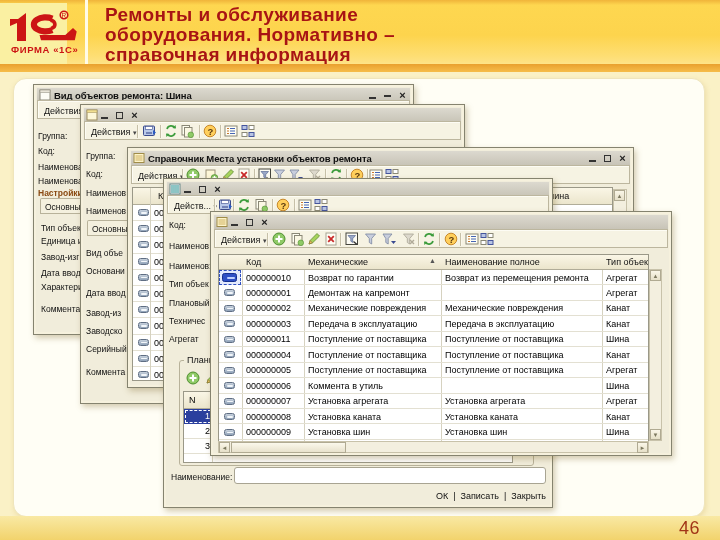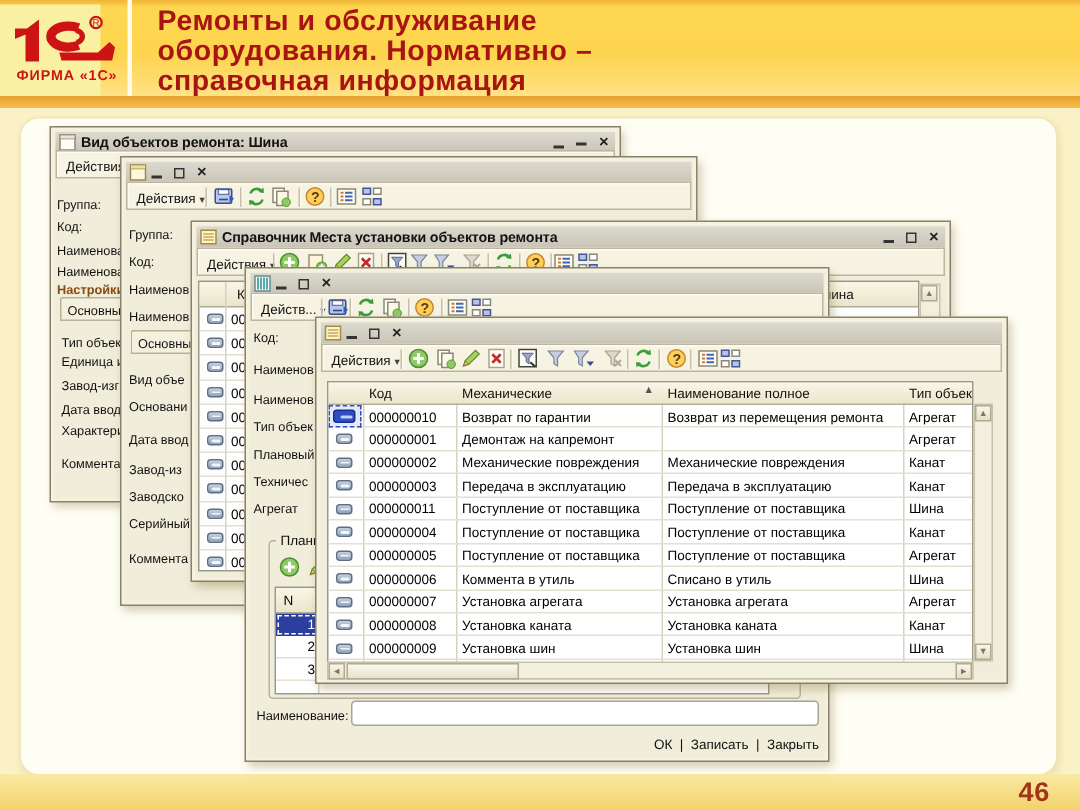--- a/index.html
+++ b/index.html
@@ -4,21 +4,21 @@
 html,body{width:720px;height:540px;overflow:hidden}
 body{font-family:"Liberation Sans",sans-serif;position:relative;background:#faf1c6}
 .hdr{position:absolute;left:0;top:0;width:720px;height:64px;background:linear-gradient(180deg,#f0b43a 0,#fed750 8%,#fdd44d 55%,#fede74 88%,#fee388 100%)}
 .logobox{position:absolute;left:0;top:3px;width:67px;height:61px;background:#faf0a2}
 .logobox svg{position:absolute;left:3px;top:0}
 .vline{position:absolute;left:85px;top:0;width:3px;height:64px;background:#fffbe8}
 .htitle{position:absolute;left:105px;top:5px;font-size:19px;font-weight:bold;color:#a81414;line-height:20px;letter-spacing:.4px}
 .band{position:absolute;left:0;top:64px;width:720px;height:8px;background:linear-gradient(180deg,#e9a02f,#f6bd4a)}
 .panel{position:absolute;left:13px;top:78px;width:692px;height:439px;background:#fffef5;border:1px solid #efe5bc;border-radius:13px;box-shadow:1px 2px 5px rgba(190,150,60,.22)}
 .strip{position:absolute;left:0;top:516px;width:720px;height:24px;background:linear-gradient(180deg,#f9e9a4,#f2d36c)}
-.pageno{position:absolute;left:679px;top:518px;font-size:18px;font-weight:bold;color:#a23517;letter-spacing:.5px}
+.pageno{position:absolute;left:679px;top:518px;font-size:18px;font-weight:normal;color:#a23517;letter-spacing:.5px}
 
 .win{position:absolute;background:#f1eddb;border:1px solid #85836f;box-shadow:inset 0 0 0 2px #f6f1dd,2px 3px 6px rgba(130,105,45,.35)}
 .tb{position:absolute;left:3px;top:3px;right:3px;height:14px;background:linear-gradient(180deg,#dcd9cf,#c8c4b7);display:flex;align-items:center}
 .wi{width:12px;height:12px;margin:0 3px 0 2px;flex:none}
 .wi svg{display:block}
 .tt{font-size:9.5px;letter-spacing:-.1px;font-weight:bold;color:#111;white-space:nowrap;overflow:hidden;flex:1 1 auto}
 .btns{flex:none;margin-right:4px;display:flex;gap:8px;align-items:center;height:100%}
 .btns b{width:7px;height:8px;position:relative;font-style:normal}
 .btns b.mn{border-bottom:2px solid #333}
 .btns b.mx{height:7px;border:1.2px solid #333;margin-top:1px}
@@ -545,21 +545,20 @@
         <i class="ri"></i>
         <span class="c1">000000005</span>
         <span class="c2">Поступление от поставщика</span>
         <span class="c3">Поступление от поставщика</span>
         <span class="c4">Агрегат</span>
       </div>
 <div class="t5r" style="top:123.2px">
         <i class="ri"></i>
         <span class="c1">000000006</span>
         <span class="c2">Коммента в утиль</span>
-        <span class="c3">Списано в утиль</span>
         <span class="c4">Шина</span>
       </div>
 <div class="t5r" style="top:138.6px">
         <i class="ri"></i>
         <span class="c1">000000007</span>
         <span class="c2">Установка агрегата</span>
         <span class="c3">Установка агрегата</span>
         <span class="c4">Агрегат</span>
       </div>
 <div class="t5r" style="top:154.0px">

